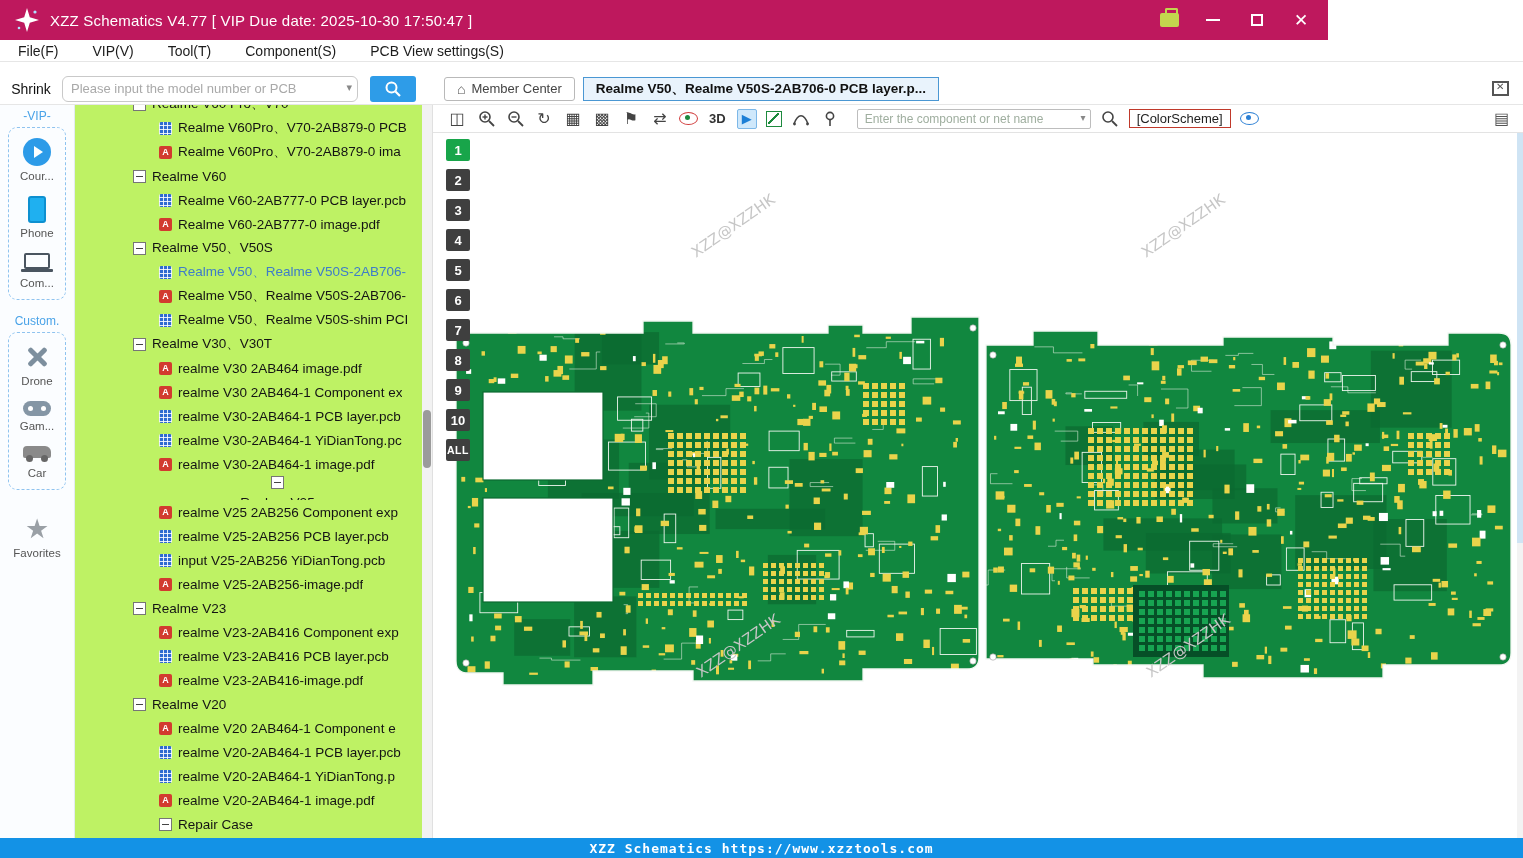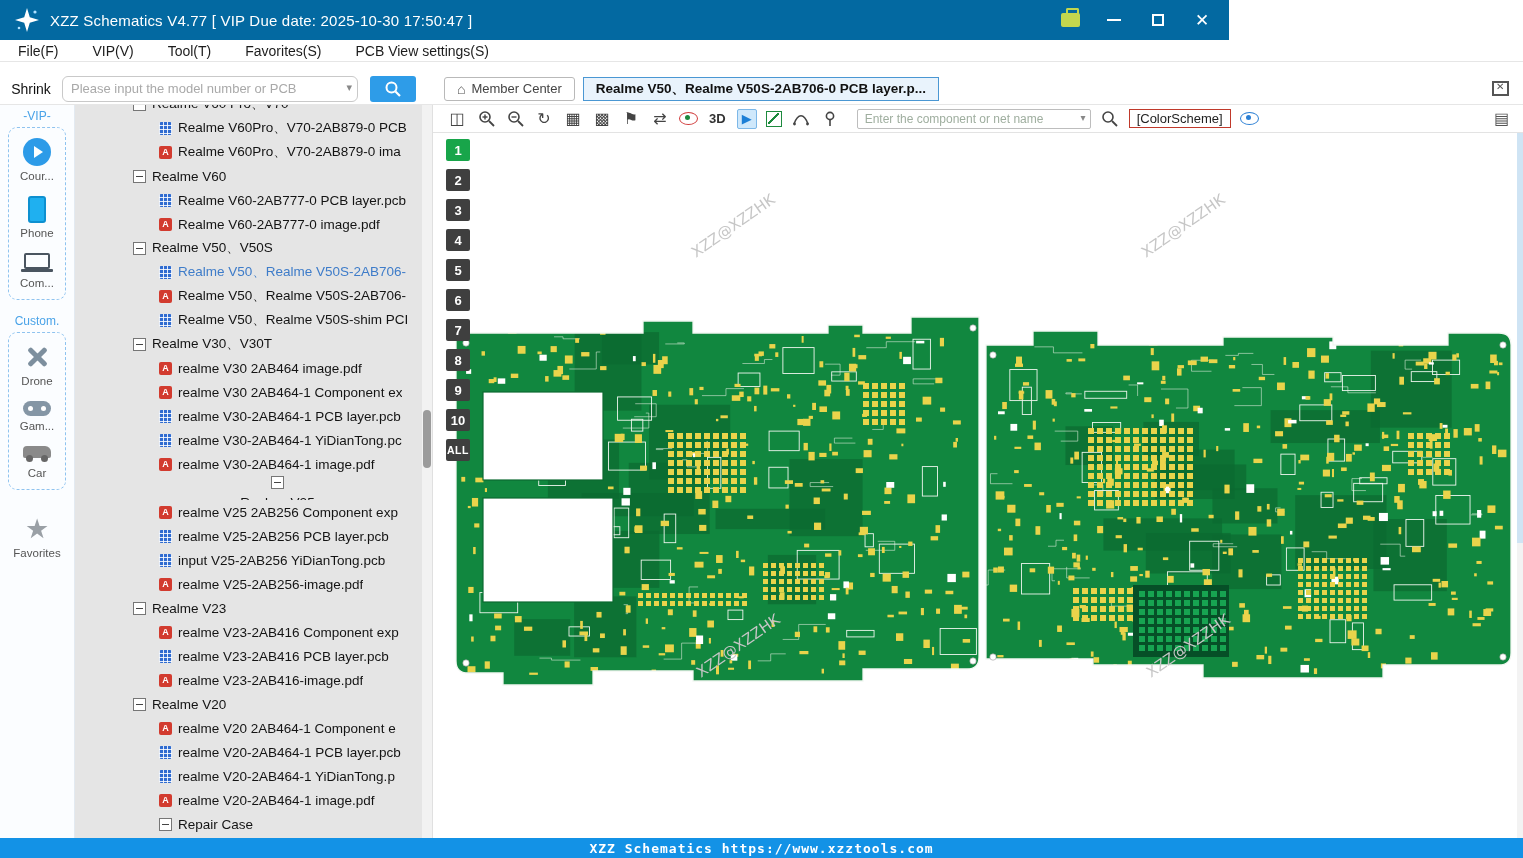--- a/index.html
+++ b/index.html
@@ -1,20 +1,20 @@
 <!DOCTYPE html>
 <html><head>
 <meta charset="utf-8">
 <style>
   * { box-sizing: border-box; margin: 0; padding: 0; }
   html,body { width:1523px; height:858px; overflow:hidden; font-family:"Liberation Sans", sans-serif; background:#fff; }
   #app { position:relative; width:1523px; height:858px; }
 
   
-  #titlebar { position:absolute; left:0; top:0; width:1229px; height:40px; background:#0369a1; display:flex; align-items:center; color:#fff; }
+  #titlebar { position:absolute; left:0; top:0; width:1328px; height:40px; background:#be185d; display:flex; align-items:center; color:#fff; }
   #logo { margin-left:14px; width:26px; height:26px; }
   #app-title { margin-left:10px; font-size:15px; letter-spacing:.2px; }
   #win-controls { margin-left:auto; display:flex; align-items:center; gap:22px; padding-right:16px; }
   .briefcase { position:relative; width:19px; height:14px; background:#c3d64e; border-radius:2px; }
   .briefcase::before { content:""; position:absolute; left:5px; top:-5px; width:9px; height:6px; border:2px solid #c3d64e; border-bottom:none; border-radius:2px 2px 0 0; }
   .win-min { width:14px; height:2px; background:#fff; }
   .win-max { width:12px; height:12px; border:2px solid #fff; }
   .win-close { font-size:17px; line-height:1; color:#fff; }
   .wbtn { display:flex; align-items:center; justify-content:center; width:22px; height:22px; cursor:pointer; }
 
@@ -54,21 +54,21 @@
   .ic-gamepad { width:28px; height:15px; background:#8596a5; border-radius:8px; position:relative; }
   .ic-gamepad::before { content:""; position:absolute; left:5px; top:5px; width:5px; height:5px; background:#fff; border-radius:50%; }
   .ic-gamepad::after { content:""; position:absolute; right:5px; top:5px; width:5px; height:5px; background:#fff; border-radius:50%; }
   .ic-car { width:28px; height:12px; background:#8a8a8a; border-radius:4px 6px 2px 2px; position:relative; margin-bottom:5px; }
   .ic-car::before { content:""; position:absolute; left:3px; bottom:-4px; width:7px; height:7px; background:#666; border-radius:50%; }
   .ic-car::after { content:""; position:absolute; right:3px; bottom:-4px; width:7px; height:7px; background:#666; border-radius:50%; }
   .ic-star { font-size:27px; color:#9aa0a6; line-height:1; }
   #favorites { margin-top:26px; }
 
   
-  #tree { position:absolute; left:75px; top:105px; width:347px; height:733px; background:#e5e5e5; overflow:hidden; }
+  #tree { position:absolute; left:75px; top:105px; width:347px; height:733px; background:#bef264; overflow:hidden; }
   #tree-list { margin-top:-13px; }
   .tree-row { height:24px; display:flex; align-items:center; gap:6px; font-size:13.5px; color:#141414; white-space:nowrap; cursor:pointer; }
   .tree-row.sel .tlabel { color:#3e7cc9; }
   .ticon { flex:0 0 auto; width:13px; height:13px; }
   .ic-folder { border:1px solid #767676; background:#fff; position:relative; }
   .ic-folder::after { content:""; position:absolute; left:2px; right:2px; top:5px; height:1px; background:#444; }
   .ic-pcb { background:#2f6bd0; border-radius:2px;
     background-image:linear-gradient(90deg, rgba(255,255,255,.85) 1px, transparent 1px), linear-gradient(0deg, rgba(255,255,255,.85) 1px, transparent 1px);
     background-size:4px 4px; }
   .ic-pdf { background:#d23b2f; border-radius:2px; color:#fff; font-size:9px; font-weight:bold; display:flex; align-items:center; justify-content:center; }
@@ -132,21 +132,21 @@
           <span class="win-max"></span>
         </span>
       <span class="wbtn win-close">✕</span>
     </div>
   </div>
 
   <div id="menubar">
       <span class="menu-item">File(F)</span>
       <span class="menu-item">VIP(V)</span>
       <span class="menu-item">Tool(T)</span>
-      <span class="menu-item">Favorites(S)</span>
+      <span class="menu-item">Component(S)</span>
       <span class="menu-item">PCB View settings(S)</span>
     </div>
 
   <div id="toolbar">
     <span id="shrink-btn">Shrink</span>
     <span id="model-search-wrap">
       <input id="model-search" placeholder="Please input the model number or PCB" style="">
       <span id="model-search-chevron">▾</span>
     </span>
     <button id="model-search-btn">

